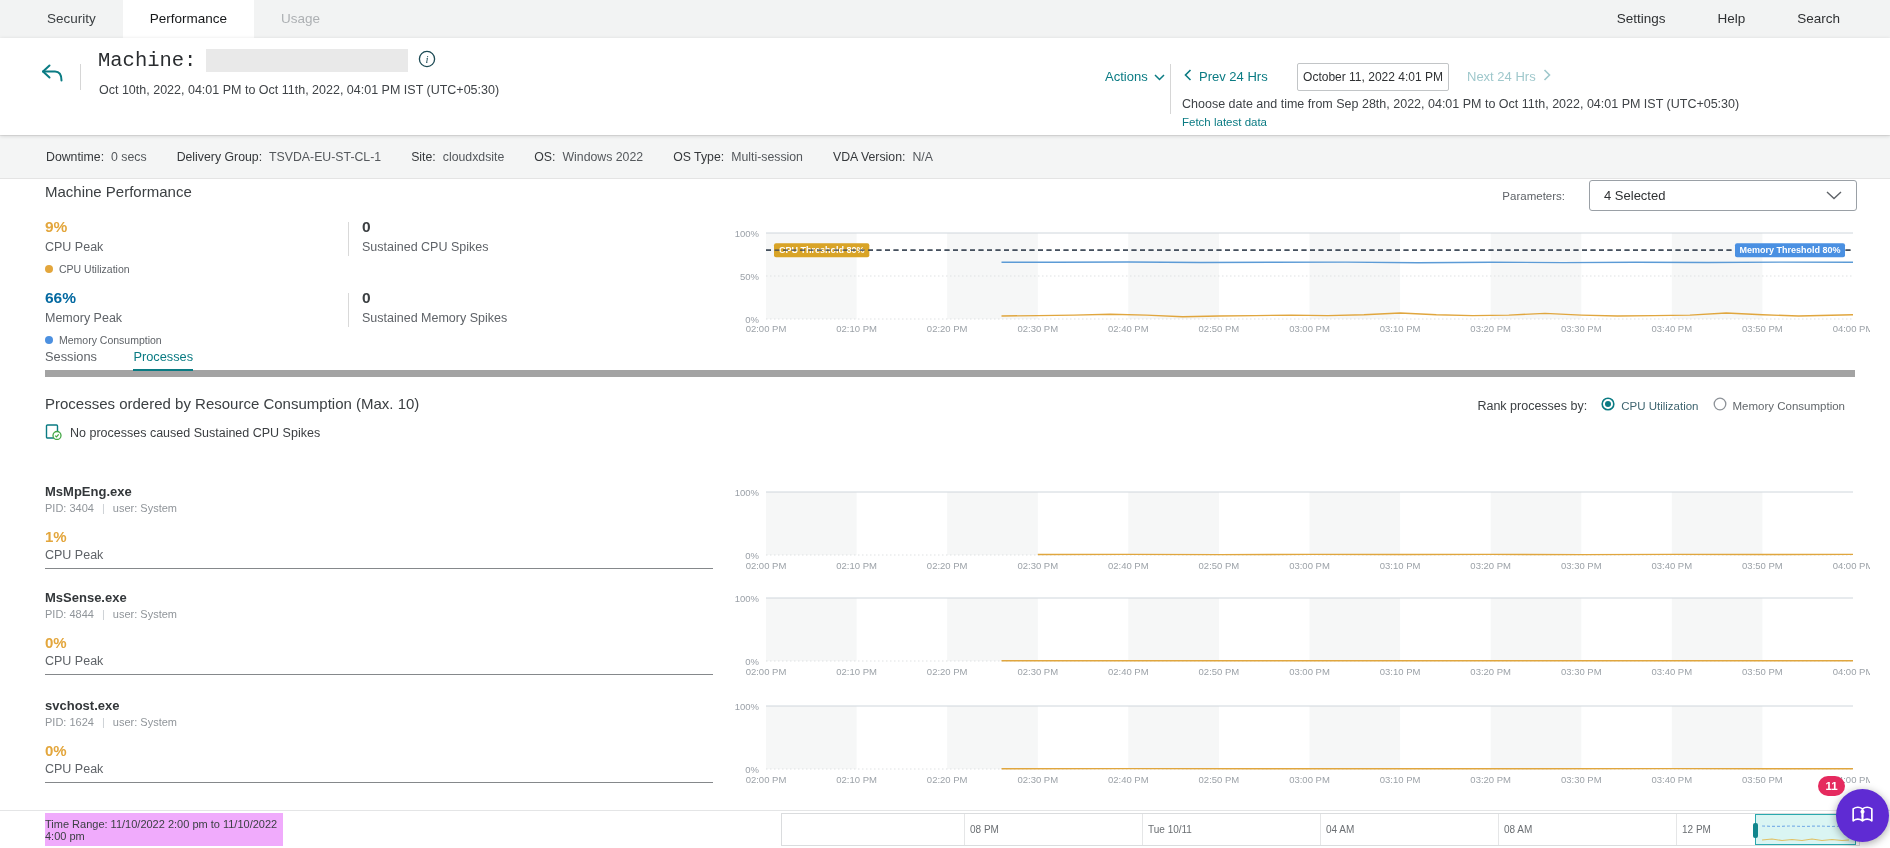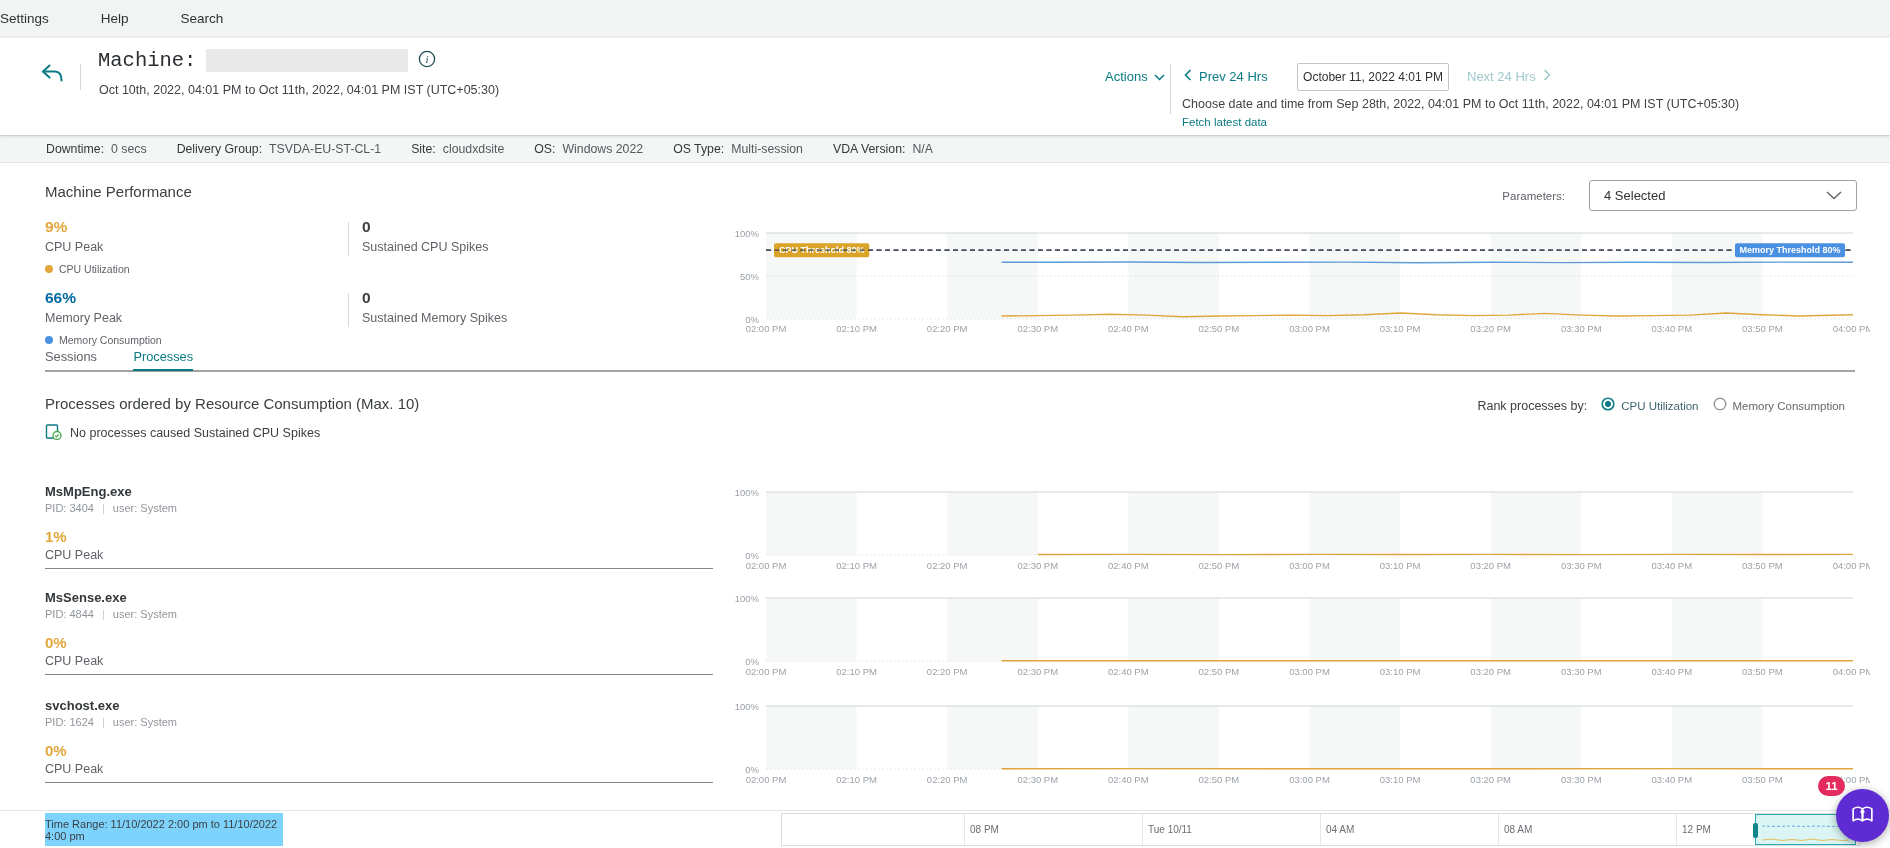--- a/index.html
+++ b/index.html
@@ -28,21 +28,21 @@
   .actions{position:absolute;left:5px;top:31px;display:flex;align-items:center;gap:6px;color:#0A7B83;font-size:13px;cursor:pointer;}
   .vdiv2{position:absolute;left:70px;top:26px;height:50px;border-left:1px solid #d6d6d6;}
   .prev{position:absolute;left:84px;top:31px;display:flex;align-items:center;gap:7px;color:#0A7B83;font-size:13px;cursor:pointer;}
   .dateinput{position:absolute;left:197px;top:25px;width:150px;height:26px;border:1px solid #c2c5c7;border-radius:2px;
              font-size:12px;color:#2f3133;line-height:26px;text-align:center;cursor:text;background:#fff;}
   .next{position:absolute;left:367px;top:31px;display:flex;align-items:center;gap:7px;color:#9fc8cc;font-size:13px;cursor:default;}
   .hint{position:absolute;left:82px;top:59px;width:660px;font-size:12.5px;color:#3f4347;white-space:nowrap;}
   .fetch{position:absolute;left:82px;top:78px;font-size:11.5px;color:#0A7B83;text-decoration:none;cursor:pointer;}
 
   
-  .infobar{position:absolute;left:0;top:135px;width:1890px;height:28px;background:#f4f5f5;border-top:1px solid #e4e4e4;border-bottom:1px solid #e4e4e4;
+  .infobar{position:absolute;left:0;top:135px;width:1890px;height:44px;background:#f4f5f5;border-top:1px solid #e4e4e4;border-bottom:1px solid #e4e4e4;
            display:flex;gap:30px;padding-left:46px;box-sizing:border-box;align-items:center;font-size:12.3px;}
   .if{display:flex;gap:7px;white-space:nowrap;}
   .if .lb{color:#35383b;}
   .if .vl{color:#54585c;}
 
   
   .sec-title{left:45px;top:183px;font-size:15px;color:#3c4043;}
   .params{top:180px;right:33px;display:flex;align-items:center;gap:24px;}
   .params .plabel{font-size:11.5px;color:#5f6368;}
   .pselect{width:268px;height:31px;border:1px solid #9aa0a6;border-radius:3px;display:flex;align-items:center;justify-content:space-between;
@@ -51,21 +51,21 @@
   .stat-val.amber{color:#E3A63C;} .stat-val.blue{color:#0369a1;} .stat-val.dark{color:#3c4043;}
   .stat-lab{font-size:12.5px;color:#5f6368;}
   .legend{display:flex;align-items:center;gap:6px;font-size:10.5px;color:#5f6368;}
   .dot{width:8px;height:8px;border-radius:50%;display:inline-block;}
   .dot.amber{background:#E3A63C;} .dot.blue{background:#4C90E0;}
   .statdiv{border-left:1px solid #d9d9d9;height:34px;}
 
   .chartbox{position:absolute;}
 
   
-  .subtabs{left:45px;top:347px;width:1810px;border-bottom:2px solid #a3a3a3;}
+  .subtabs{left:45px;top:347px;width:1810px;border-bottom:7px solid #a3a3a3;}
   .stab{display:inline-block;padding-bottom:5px;margin-right:32px;font-size:12.8px;color:#5f6368;cursor:pointer;}
   .stab.active{color:#0A7B83;border-bottom:2px solid #0A7B83;margin-bottom:-1px;}
 
   .h3{left:45px;top:395px;font-size:15px;color:#3c4043;}
   .nospikes{left:45px;top:423px;display:flex;align-items:center;gap:8px;font-size:12.5px;color:#3b3e41;}
   .rankby{top:397px;right:45px;display:flex;align-items:center;gap:14px;font-size:12.5px;color:#3c4043;justify-content:space-between;}
   .ropt{display:flex;align-items:center;gap:6px;cursor:pointer;}
   .ropt .rl{font-size:11.5px;}
   .ropt.sel .rl{color:#3f6570;} .ropt:not(.sel) .rl{color:#63686c;}
 
@@ -74,40 +74,45 @@
   .pname{position:absolute;left:0;top:4px;font-size:13px;font-weight:bold;color:#33373a;}
   .pmeta{position:absolute;left:0;top:22px;font-size:11px;color:#90959a;}
   .pmeta .sep{color:#c9ced2;margin:0 8px;}
   .ppeak{position:absolute;left:0;top:48px;font-size:15px;font-weight:bold;color:#E3A63C;}
   .ppl{position:absolute;left:0;top:68px;font-size:12.5px;color:#5f6368;}
   .pdiv{position:absolute;left:0;top:88px;width:668px;border-top:1px solid #85888b;}
   .pchart{position:absolute;left:675px;top:0;}
 
   
   .footer{position:absolute;left:0;top:810px;width:1890px;height:38px;border-top:1px solid #e4e5e6;background:#fff;}
-  .tooltip{position:absolute;left:45px;top:2px;width:238px;height:33px;background:#7dd3fc;color:#3a3f42;font-size:11px;
+  .tooltip{position:absolute;left:45px;top:2px;width:238px;height:33px;background:#f0abfc;color:#3a3f42;font-size:11px;
            display:flex;align-items:center;justify-content:center;}
   .strip{position:absolute;left:781px;top:2px;width:1079px;height:33px;border:1px solid #dadcde;background:#fff;box-sizing:border-box;}
   .gl{position:absolute;top:0;bottom:0;border-left:1px solid #e5e6e7;}
   .tl{position:absolute;top:0;line-height:31px;font-size:10px;color:#6b6f73;white-space:nowrap;}
   .brush{position:absolute;left:973px;top:0;width:101px;height:31px;box-sizing:border-box;border:1px solid #2AA9AE;background:rgba(174,233,228,.45);cursor:grab;}
   .bh{position:absolute;width:5px;height:15px;top:8px;background:#11868D;border-radius:2px;cursor:ew-resize;}
   .bh.l{left:-3px;} .bh.r{right:-3px;}
 
   .fab{position:absolute;left:1836px;top:789px;width:53px;height:53px;border-radius:50%;background:#5F2BD3;
        display:flex;align-items:center;justify-content:center;box-shadow:0 2px 8px rgba(0,0,0,.35);cursor:pointer;z-index:6;}
   .fbadge{position:absolute;left:1818px;top:776px;min-width:27px;height:20px;border-radius:10px;background:#E52A5E;color:#fff;
           font-size:11.5px;font-weight:bold;display:flex;align-items:center;justify-content:center;z-index:7;}
 </style>
 </head>
 <body>
 
 <div class="page">
 
   <nav class="topnav">
+    <div class="tabs">
+      <div class="tab">Security</div>
+      <div class="tab active">Performance</div>
+      <div class="tab disabled">Usage</div>
+    </div>
     <div class="nav-right">
       <div class="navlink">Settings</div>
       <div class="navlink">Help</div>
       <div class="navlink">Search</div>
     </div>
   </nav>
 
   <header class="hdr">
     <button class="back abs">
       <span>

